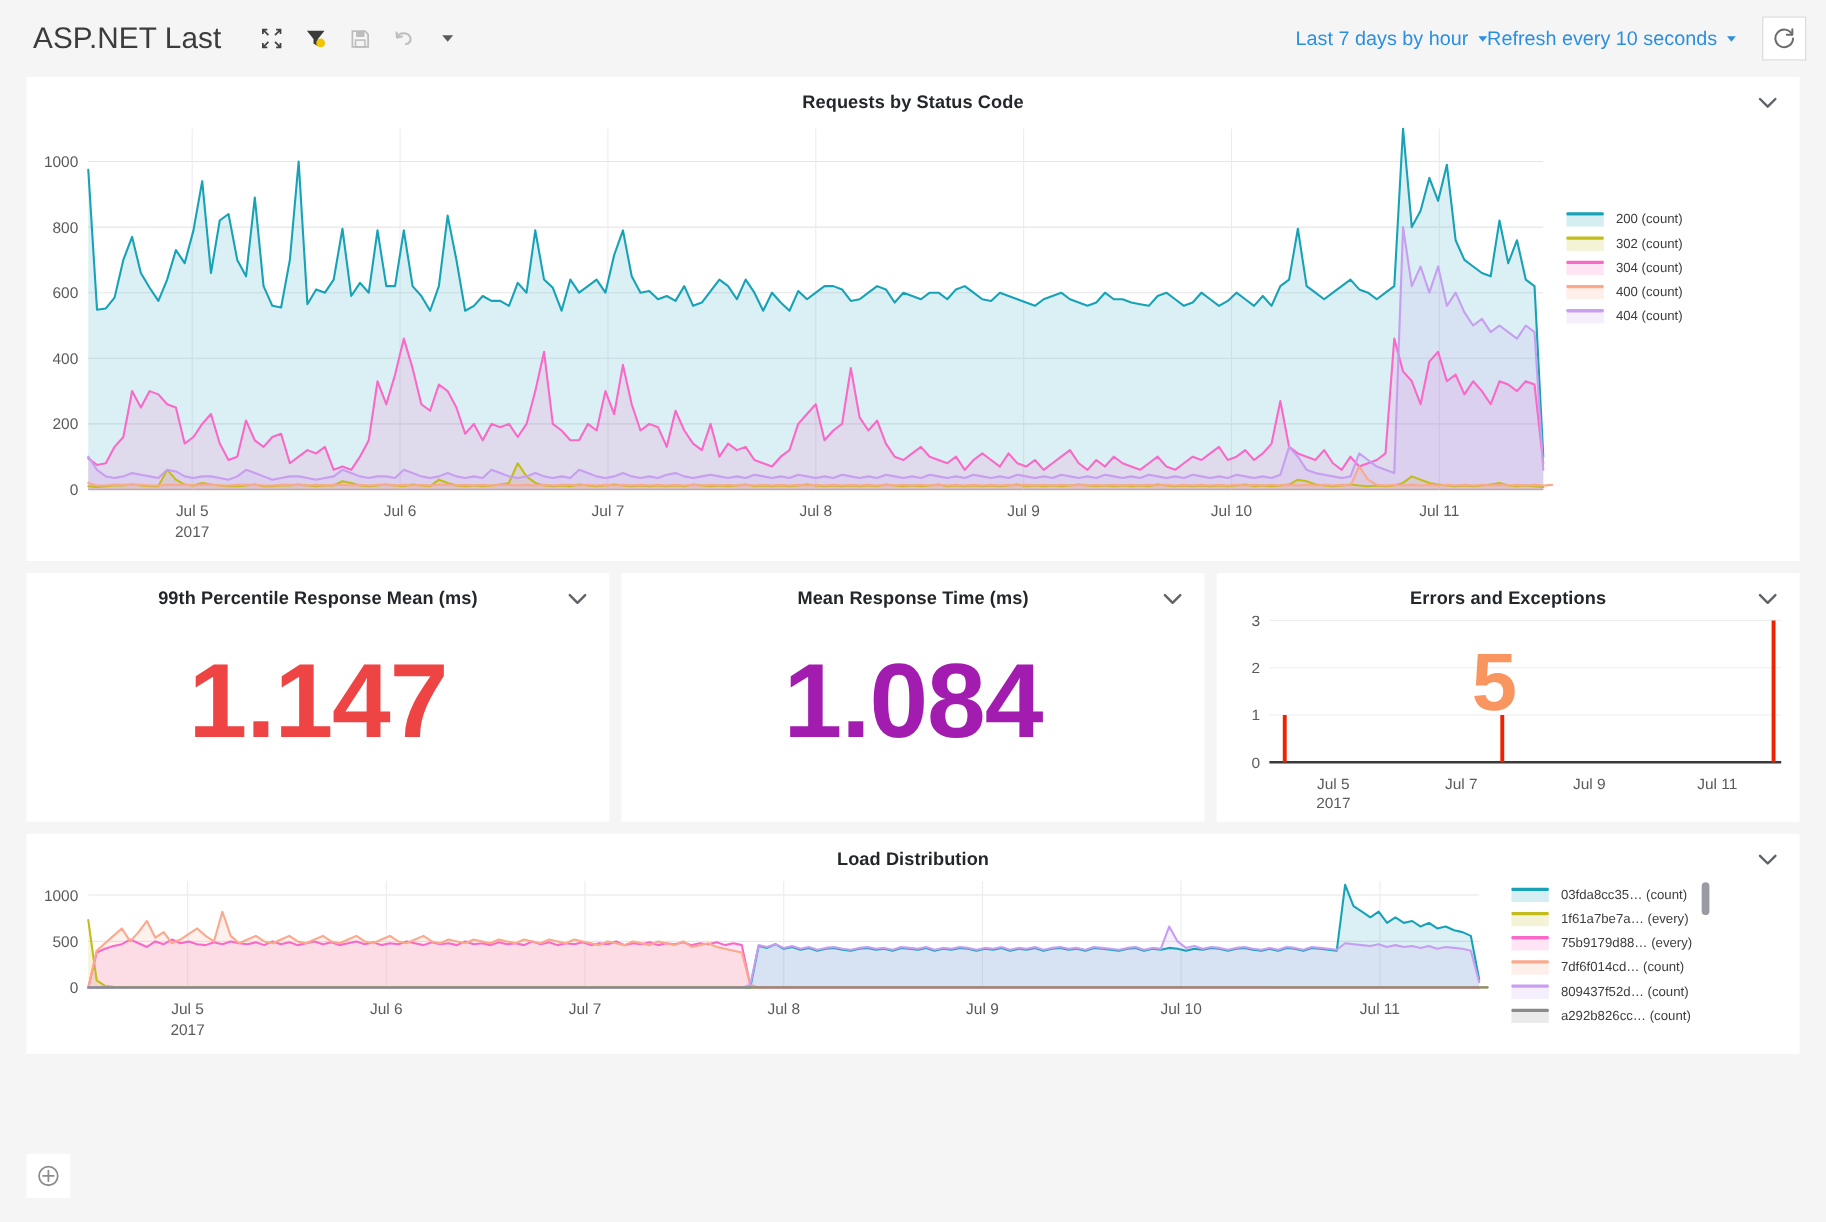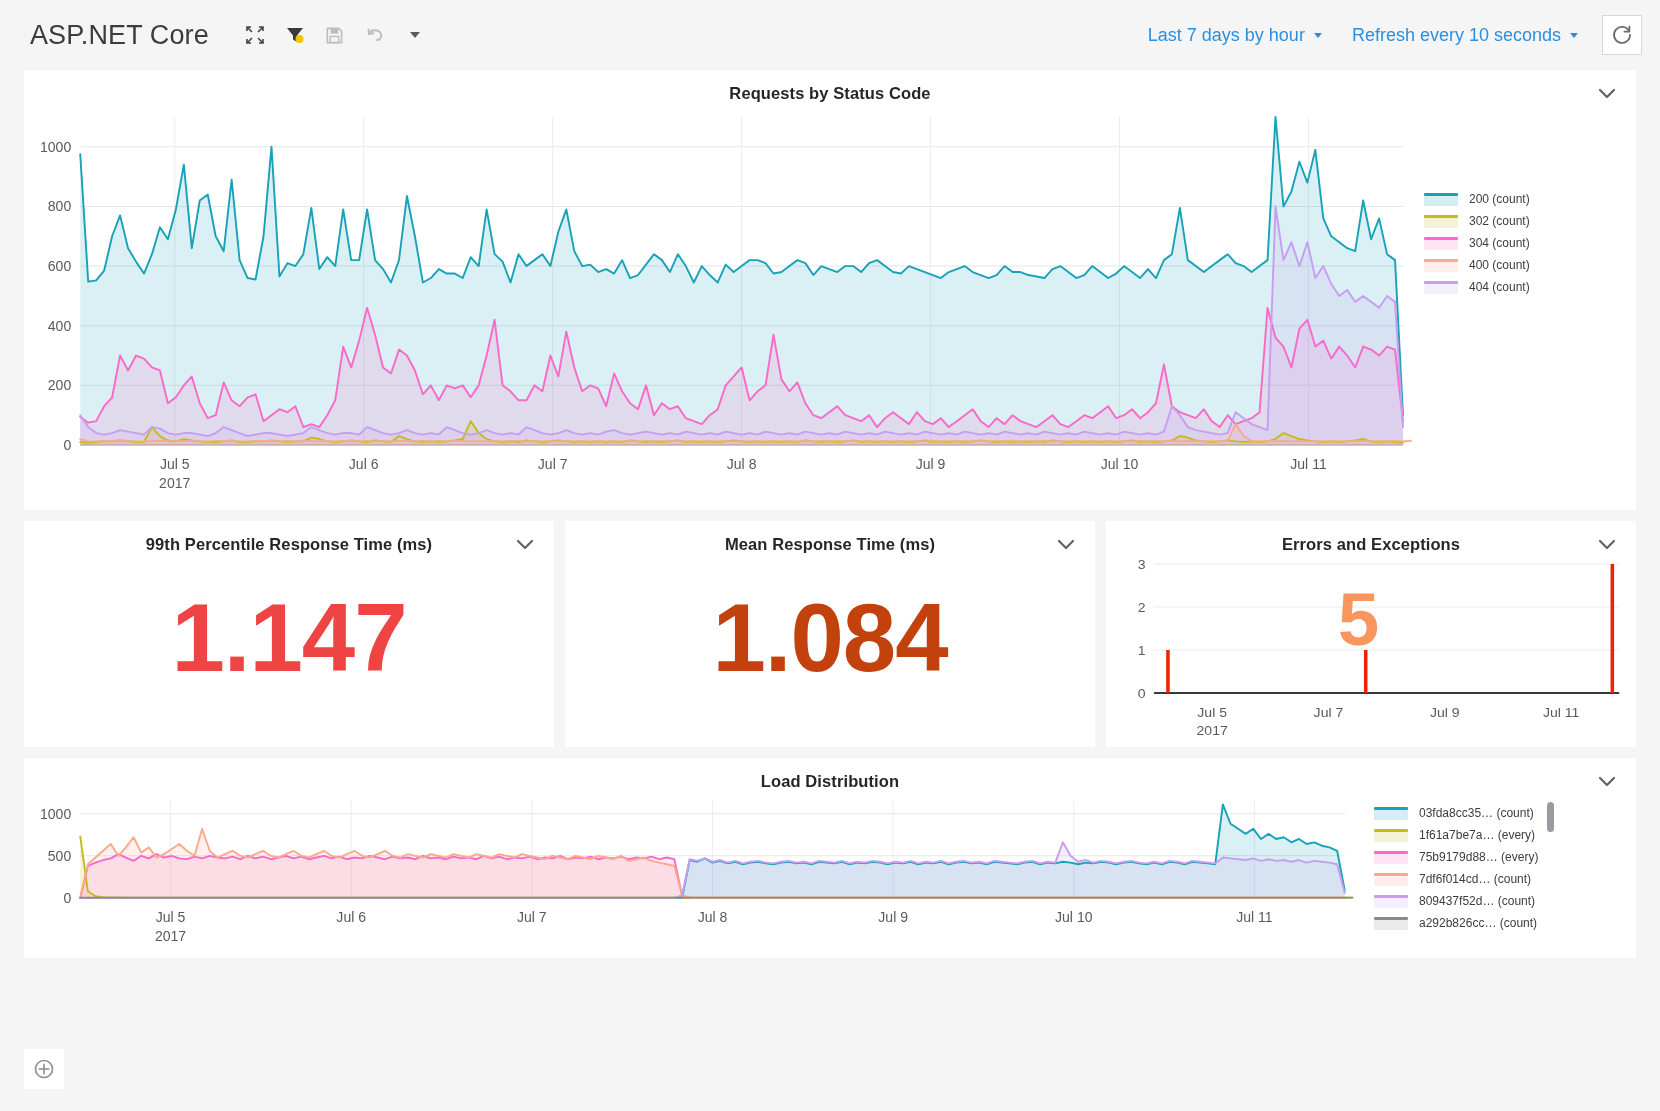--- a/index.html
+++ b/index.html
@@ -40,21 +40,20 @@
     width: 0; height: 0;
     border-left: 5px solid transparent;
     border-right: 5px solid transparent;
     border-top: 6px solid #5b5b5b;
   }
   .spacer { flex: 1; }
   .tb-link {
     color: #2a8fe0;
     font-size: 18px;
     display: flex; align-items: center; gap: 9px;
-    margin-left: 30px;
     cursor: pointer;
     white-space: nowrap;
   }
   .tb-link .caret-sm {
     border-top-color: #2a8fe0;
     border-left-width: 4px; border-right-width: 4px; border-top-width: 5px;
   }
   .refresh-box {
     margin-left: 24px;
     width: 40px; height: 40px;
@@ -150,21 +149,21 @@
     position: absolute;
     width: 7px; border-radius: 4px; background: #9a9aa3;
   }
   .axis-text { font-family: "Liberation Sans", sans-serif; fill: #5a5a5a; font-size: 14px; }
   .axis-text.small { font-size: 13.5px; }
 </style>
 </head>
 <body>
 
 <div class="topbar">
-  <div class="app-title">ASP.NET Core</div>
+  <div class="app-title">ASP.NET Last</div>
 
   <div class="tool-group">
     <div class="tool-btn">
       <svg width="20" height="20" viewBox="0 0 20 20">
         <g stroke="#444" stroke-width="1.6" fill="none">
           <path d="M2 2 L7 7 M2 6 L2 2 L6 2"></path>
           <path d="M18 2 L13 7 M18 6 L18 2 L14 2"></path>
           <path d="M2 18 L7 13 M2 14 L2 18 L6 18"></path>
           <path d="M18 18 L13 13 M18 14 L18 18 L14 18"></path>
         </g>
@@ -299,37 +298,37 @@
           </span>
           <span>404 (count)</span>
         </div>
       </div>
   </div>
 </div>
 
 <div class="row" style="margin-bottom:11px;">
 
   <div class="panel kpi">
-    <div class="panel-title">99th Percentile Response Time (ms)</div>
+    <div class="panel-title">99th Percentile Response Mean (ms)</div>
     <div class="chev">
       <svg width="22" height="22" viewBox="0 0 22 22">
         <path d="M4 8 L11 15 L18 8" fill="none" stroke="#5f6368" stroke-width="2.2" stroke-linecap="round" stroke-linejoin="round"></path>
       </svg>
     </div>
     <div class="kpi-value" id="p99-value" style="color: #ef4444;">1.147</div>
   </div>
 
   <div class="panel kpi">
     <div class="panel-title">Mean Response Time (ms)</div>
     <div class="chev">
       <svg width="22" height="22" viewBox="0 0 22 22">
         <path d="M4 8 L11 15 L18 8" fill="none" stroke="#5f6368" stroke-width="2.2" stroke-linecap="round" stroke-linejoin="round"></path>
       </svg>
     </div>
-    <div class="kpi-value" id="mean-value" style="color: #c2410c;">1.084</div>
+    <div class="kpi-value" id="mean-value" style="color: #a21caf;">1.084</div>
   </div>
 
   <div class="panel kpi">
     <div class="panel-title">Errors and Exceptions</div>
     <div class="chev">
       <svg width="22" height="22" viewBox="0 0 22 22">
         <path d="M4 8 L11 15 L18 8" fill="none" stroke="#5f6368" stroke-width="2.2" stroke-linecap="round" stroke-linejoin="round"></path>
       </svg>
     </div>
     <div class="chart-area">

